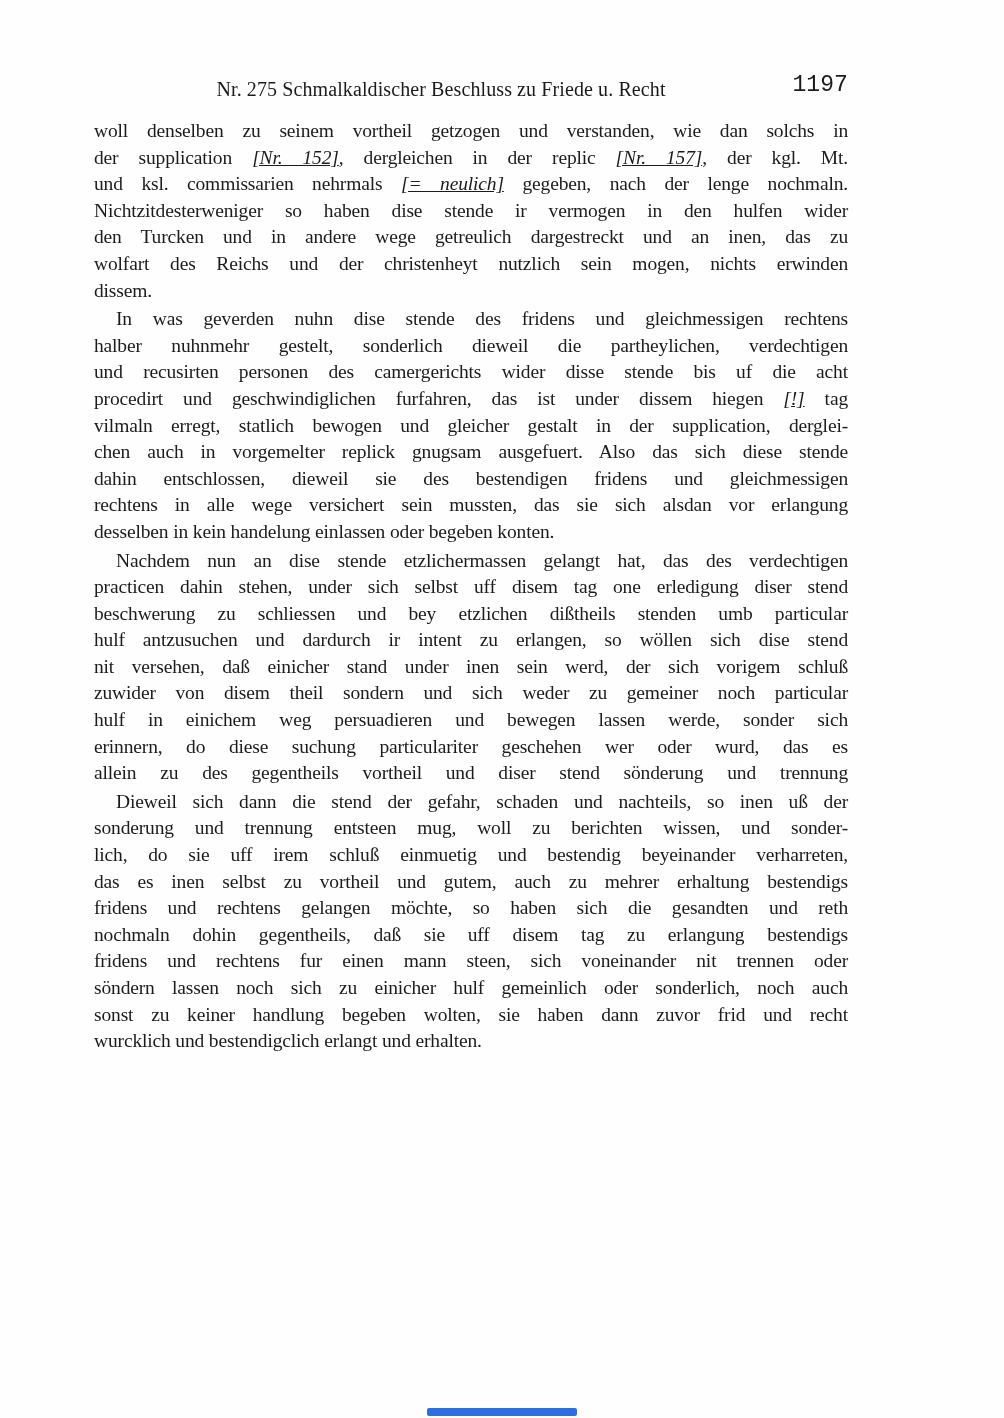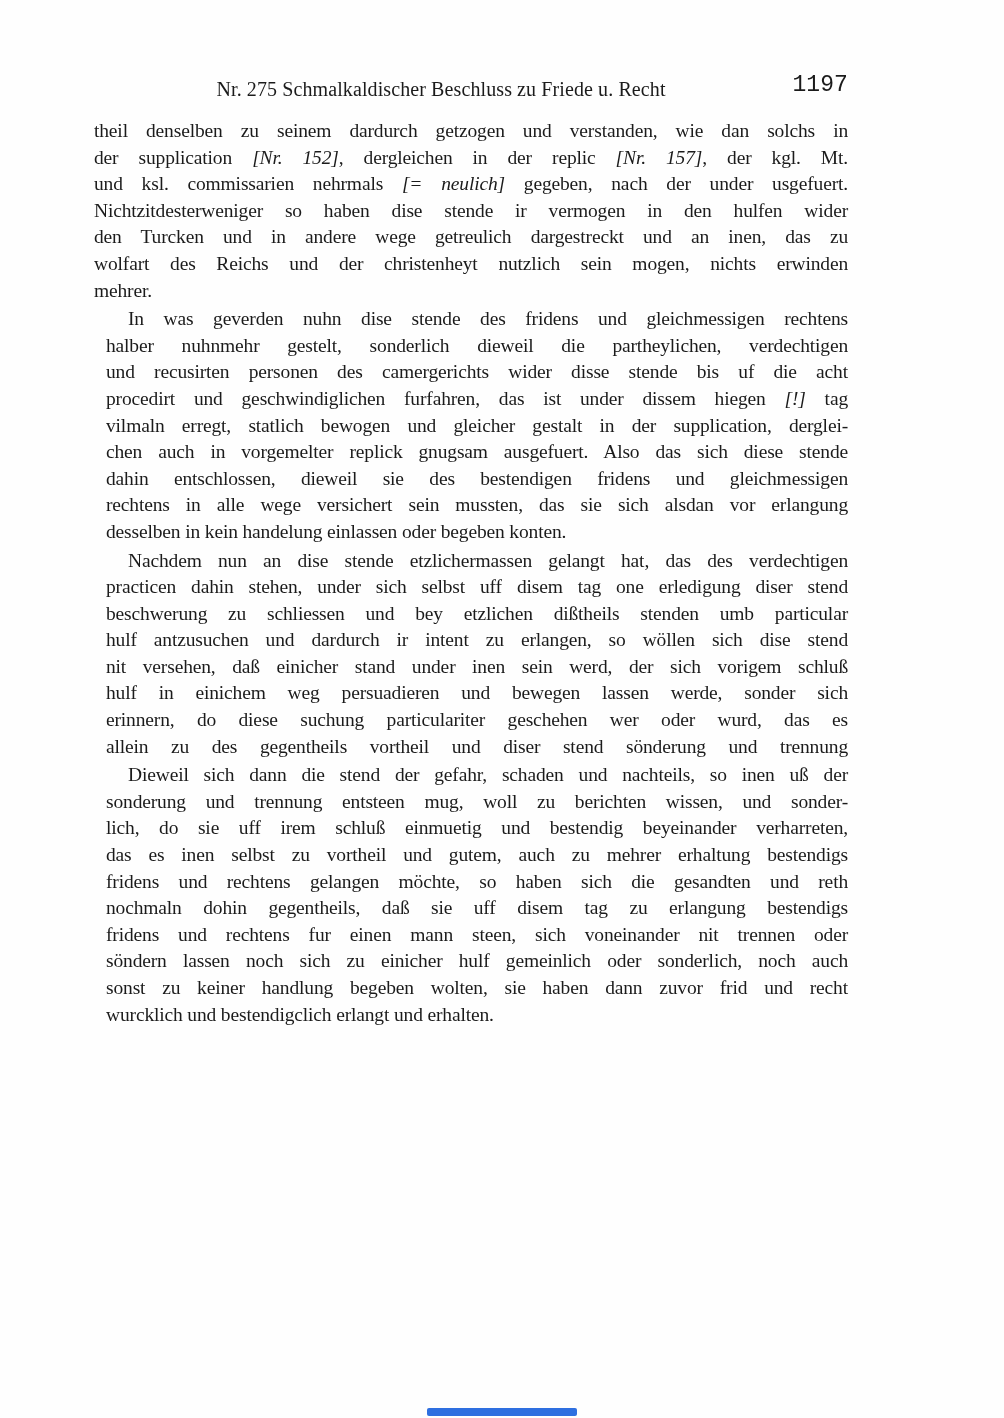--- a/index.html
+++ b/index.html
@@ -40,29 +40,29 @@
     top: -4px;
     font-size: 23px;
     font-family: Liberation Mono, monospace;
   }
   .body {
     margin-top: 16px;
     font-size: 19.5px;
     line-height: 26.6px;
     letter-spacing: -0.15px;
   }
-  .para + .para { margin-top: 2px; margin-left: 12px; }
+  .para + .para { margin-top: 2px; }
   .line {
     text-align: justify;
     text-align-last: justify;
     white-space: normal;
   }
   .line.final { text-align-last: left; }
   .line.indent { padding-left: 22px; }
-  .it { font-style: italic; }
+  .it { font-style: italic; text-decoration: underline; }
   .bottom-bar {
     position: absolute;
     left: 50%;
     transform: translateX(-50%);
     bottom: 2px;
     width: 150px;
     height: 8px;
     border-radius: 2px;
   }
 </style>
@@ -70,45 +70,46 @@
 <body>
 
 <div class="page" style="background: rgb(254, 254, 254); color: rgb(27, 27, 27);">
   <div class="content">
     <div class="header">
       <span class="header-title">Nr. 275 Schmalkaldischer Beschluss zu Friede u. Recht</span>
       <span class="page-number">1197</span>
     </div>
     <div class="body">
         <div class="para">
-          <div class="line"><span>theil denselben zu seinem dardurch getzogen und verstanden, wie dan solchs in</span></div>
+          <div class="line"><span>woll denselben zu seinem vortheil getzogen und verstanden, wie dan solchs in</span></div>
           <div class="line"><span>der supplication </span><span class="it">[Nr. 152]</span><span>, dergleichen in der replic </span><span class="it">[Nr. 157]</span><span>, der kgl. Mt.</span></div>
-          <div class="line"><span>und ksl. commissarien nehrmals </span><span class="it">[= neulich]</span><span> gegeben, nach der under usgefuert.</span></div>
+          <div class="line"><span>und ksl. commissarien nehrmals </span><span class="it">[= neulich]</span><span> gegeben, nach der lenge nochmaln.</span></div>
           <div class="line"><span>Nichtzitdesterweniger so haben dise stende ir vermogen in den hulfen wider</span></div>
           <div class="line"><span>den Turcken und in andere wege getreulich dargestreckt und an inen, das zu</span></div>
           <div class="line"><span>wolfart des Reichs und der christenheyt nutzlich sein mogen, nichts erwinden</span></div>
-          <div class="line final"><span>mehrer.</span></div>
+          <div class="line final"><span>dissem.</span></div>
         </div>
         <div class="para">
           <div class="line indent"><span>In was geverden nuhn dise stende des fridens und gleichmessigen rechtens</span></div>
           <div class="line"><span>halber nuhnmehr gestelt, sonderlich dieweil die partheylichen, verdechtigen</span></div>
           <div class="line"><span>und recusirten personen des camergerichts wider disse stende bis uf die acht</span></div>
           <div class="line"><span>procedirt und geschwindiglichen furfahren, das ist under dissem hiegen </span><span class="it">[!]</span><span> tag</span></div>
           <div class="line"><span>vilmaln erregt, statlich bewogen und gleicher gestalt in der supplication, derglei-</span></div>
           <div class="line"><span>chen auch in vorgemelter replick gnugsam ausgefuert. Also das sich diese stende</span></div>
           <div class="line"><span>dahin entschlossen, dieweil sie des bestendigen fridens und gleichmessigen</span></div>
           <div class="line"><span>rechtens in alle wege versichert sein mussten, das sie sich alsdan vor erlangung</span></div>
           <div class="line final"><span>desselben in kein handelung einlassen oder begeben konten.</span></div>
         </div>
         <div class="para">
           <div class="line indent"><span>Nachdem nun an dise stende etzlichermassen gelangt hat, das des verdechtigen</span></div>
           <div class="line"><span>practicen dahin stehen, under sich selbst uff disem tag one erledigung diser stend</span></div>
           <div class="line"><span>beschwerung zu schliessen und bey etzlichen dißtheils stenden umb particular</span></div>
           <div class="line"><span>hulf antzusuchen und dardurch ir intent zu erlangen, so wöllen sich dise stend</span></div>
           <div class="line"><span>nit versehen, daß einicher stand under inen sein werd, der sich vorigem schluß</span></div>
+          <div class="line"><span>zuwider von disem theil sondern und sich weder zu gemeiner noch particular</span></div>
           <div class="line"><span>hulf in einichem weg persuadieren und bewegen lassen werde, sonder sich</span></div>
           <div class="line"><span>erinnern, do diese suchung particulariter geschehen wer oder wurd, das es</span></div>
           <div class="line"><span>allein zu des gegentheils vortheil und diser stend sönderung und trennung</span></div>
         </div>
         <div class="para">
           <div class="line indent"><span>Dieweil sich dann die stend der gefahr, schaden und nachteils, so inen uß der</span></div>
           <div class="line"><span>sonderung und trennung entsteen mug, woll zu berichten wissen, und sonder-</span></div>
           <div class="line"><span>lich, do sie uff irem schluß einmuetig und bestendig beyeinander verharreten,</span></div>
           <div class="line"><span>das es inen selbst zu vortheil und gutem, auch zu mehrer erhaltung bestendigs</span></div>
           <div class="line"><span>fridens und rechtens gelangen möchte, so haben sich die gesandten und reth</span></div>

